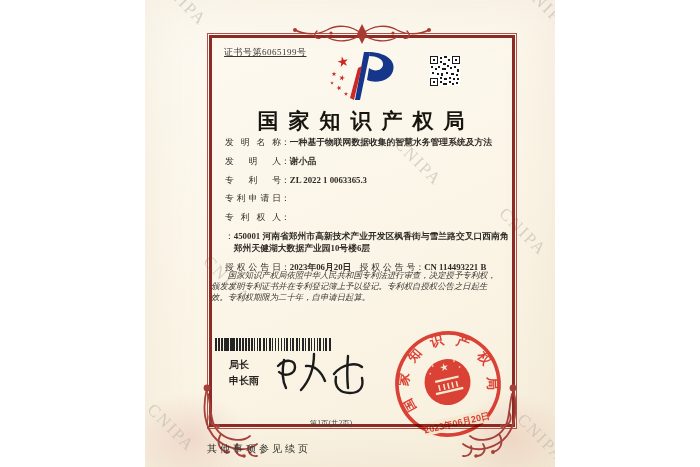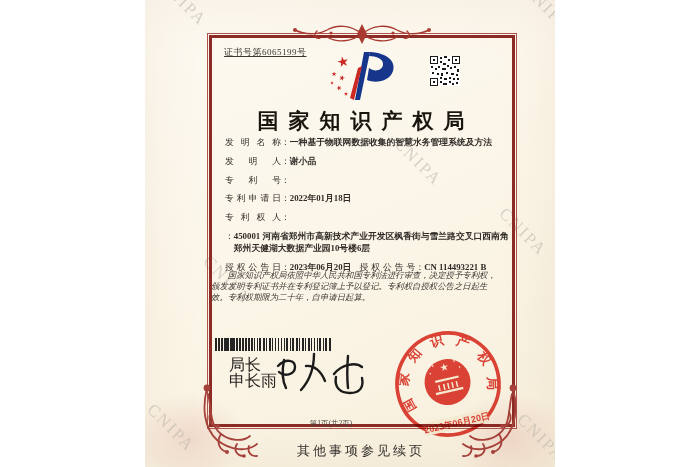--- a/index.html
+++ b/index.html
@@ -35,29 +35,29 @@
   .colon{flex:none;font-weight:500;}
   .val{flex:1;font-weight:700;}
   .grant .gval{font-weight:600;}
   .lbl2{margin-left:8px;}
   .bodytext{position:absolute;left:66px;top:270px;width:288px;color:#3b3733;font-style:italic;}
   .bodytext p{margin:0 0 4px 0;font-size:8.4px;line-height:1.33;text-indent:2em;}
   .barcode{position:absolute;left:70px;top:338px;width:116px;height:13px;
      background-image:
        repeating-linear-gradient(90deg,#242424 0 1.5px,transparent 1.5px 3px),
        repeating-linear-gradient(90deg,#242424 0 1px,transparent 1px 5.5px);}
-  .director{position:absolute;left:84px;top:357px;font-size:16px;line-height:16px;
-            font-weight:400;color:#262320;}
+  .director{position:absolute;left:84px;top:357px;font-size:10px;line-height:16px;
+            font-weight:700;color:#262320;}
   .signature{position:absolute;left:125px;top:348px;width:100px;height:48px;}
   .seal{position:absolute;left:243px;top:324px;width:120px;height:120px;opacity:.92;
         mix-blend-mode:multiply;}
   .pagenote{position:absolute;left:62px;top:419px;width:248px;text-align:center;
             font-size:7.5px;color:#45413c;}
-  .footnote{position:absolute;left:62px;top:442px;width:308px;text-align:center;
-            font-size:13px;letter-spacing:3px;color:#33302c;}
+  .footnote{position:absolute;left:62px;top:442px;width:308px;text-align:left;
+            font-size:10px;letter-spacing:3px;color:#33302c;}
 </style>
 </head>
 <body>
 
 <div class="stage">
   <div class="sheet">
 
     <svg width="0" height="0" style="position:absolute">
       <defs>
         <path id="star" d="M0,-10 L2.245,-3.09 L9.511,-3.09 L3.633,1.18 L5.878,8.09 L0,3.82 L-5.878,8.09 L-3.633,1.18 L-9.511,-3.09 L-2.245,-3.09 Z"></path>
@@ -201,25 +201,25 @@
           <span class="val">一种基于物联网数据收集的智慧水务管理系统及方法</span>
       </div>
       <div class="frow">
         <span class="lbl">发明人</span>
           <span class="colon">：</span>
           <span class="val">谢小品</span>
       </div>
       <div class="frow">
         <span class="lbl">专利号</span>
           <span class="colon">：</span>
+          <span class="val">ZL 2022 1 0063365.3</span>
       </div>
       <div class="frow">
         <span class="lbl">专利申请日</span>
           <span class="colon">：</span>
-          <span class="val">2022年01月18日</span>
       </div>
       <div class="frow">
         <span class="lbl">专利权人</span>
           <span class="colon">：</span>
       </div>
       <div class="frow">
           <span class="colon">：</span>
           <span class="val">450001 河南省郑州市高新技术产业开发区枫香街与雪兰路交叉口西南角郑州天健湖大数据产业园10号楼6层</span>
       </div>
       <div class="frow grant">

